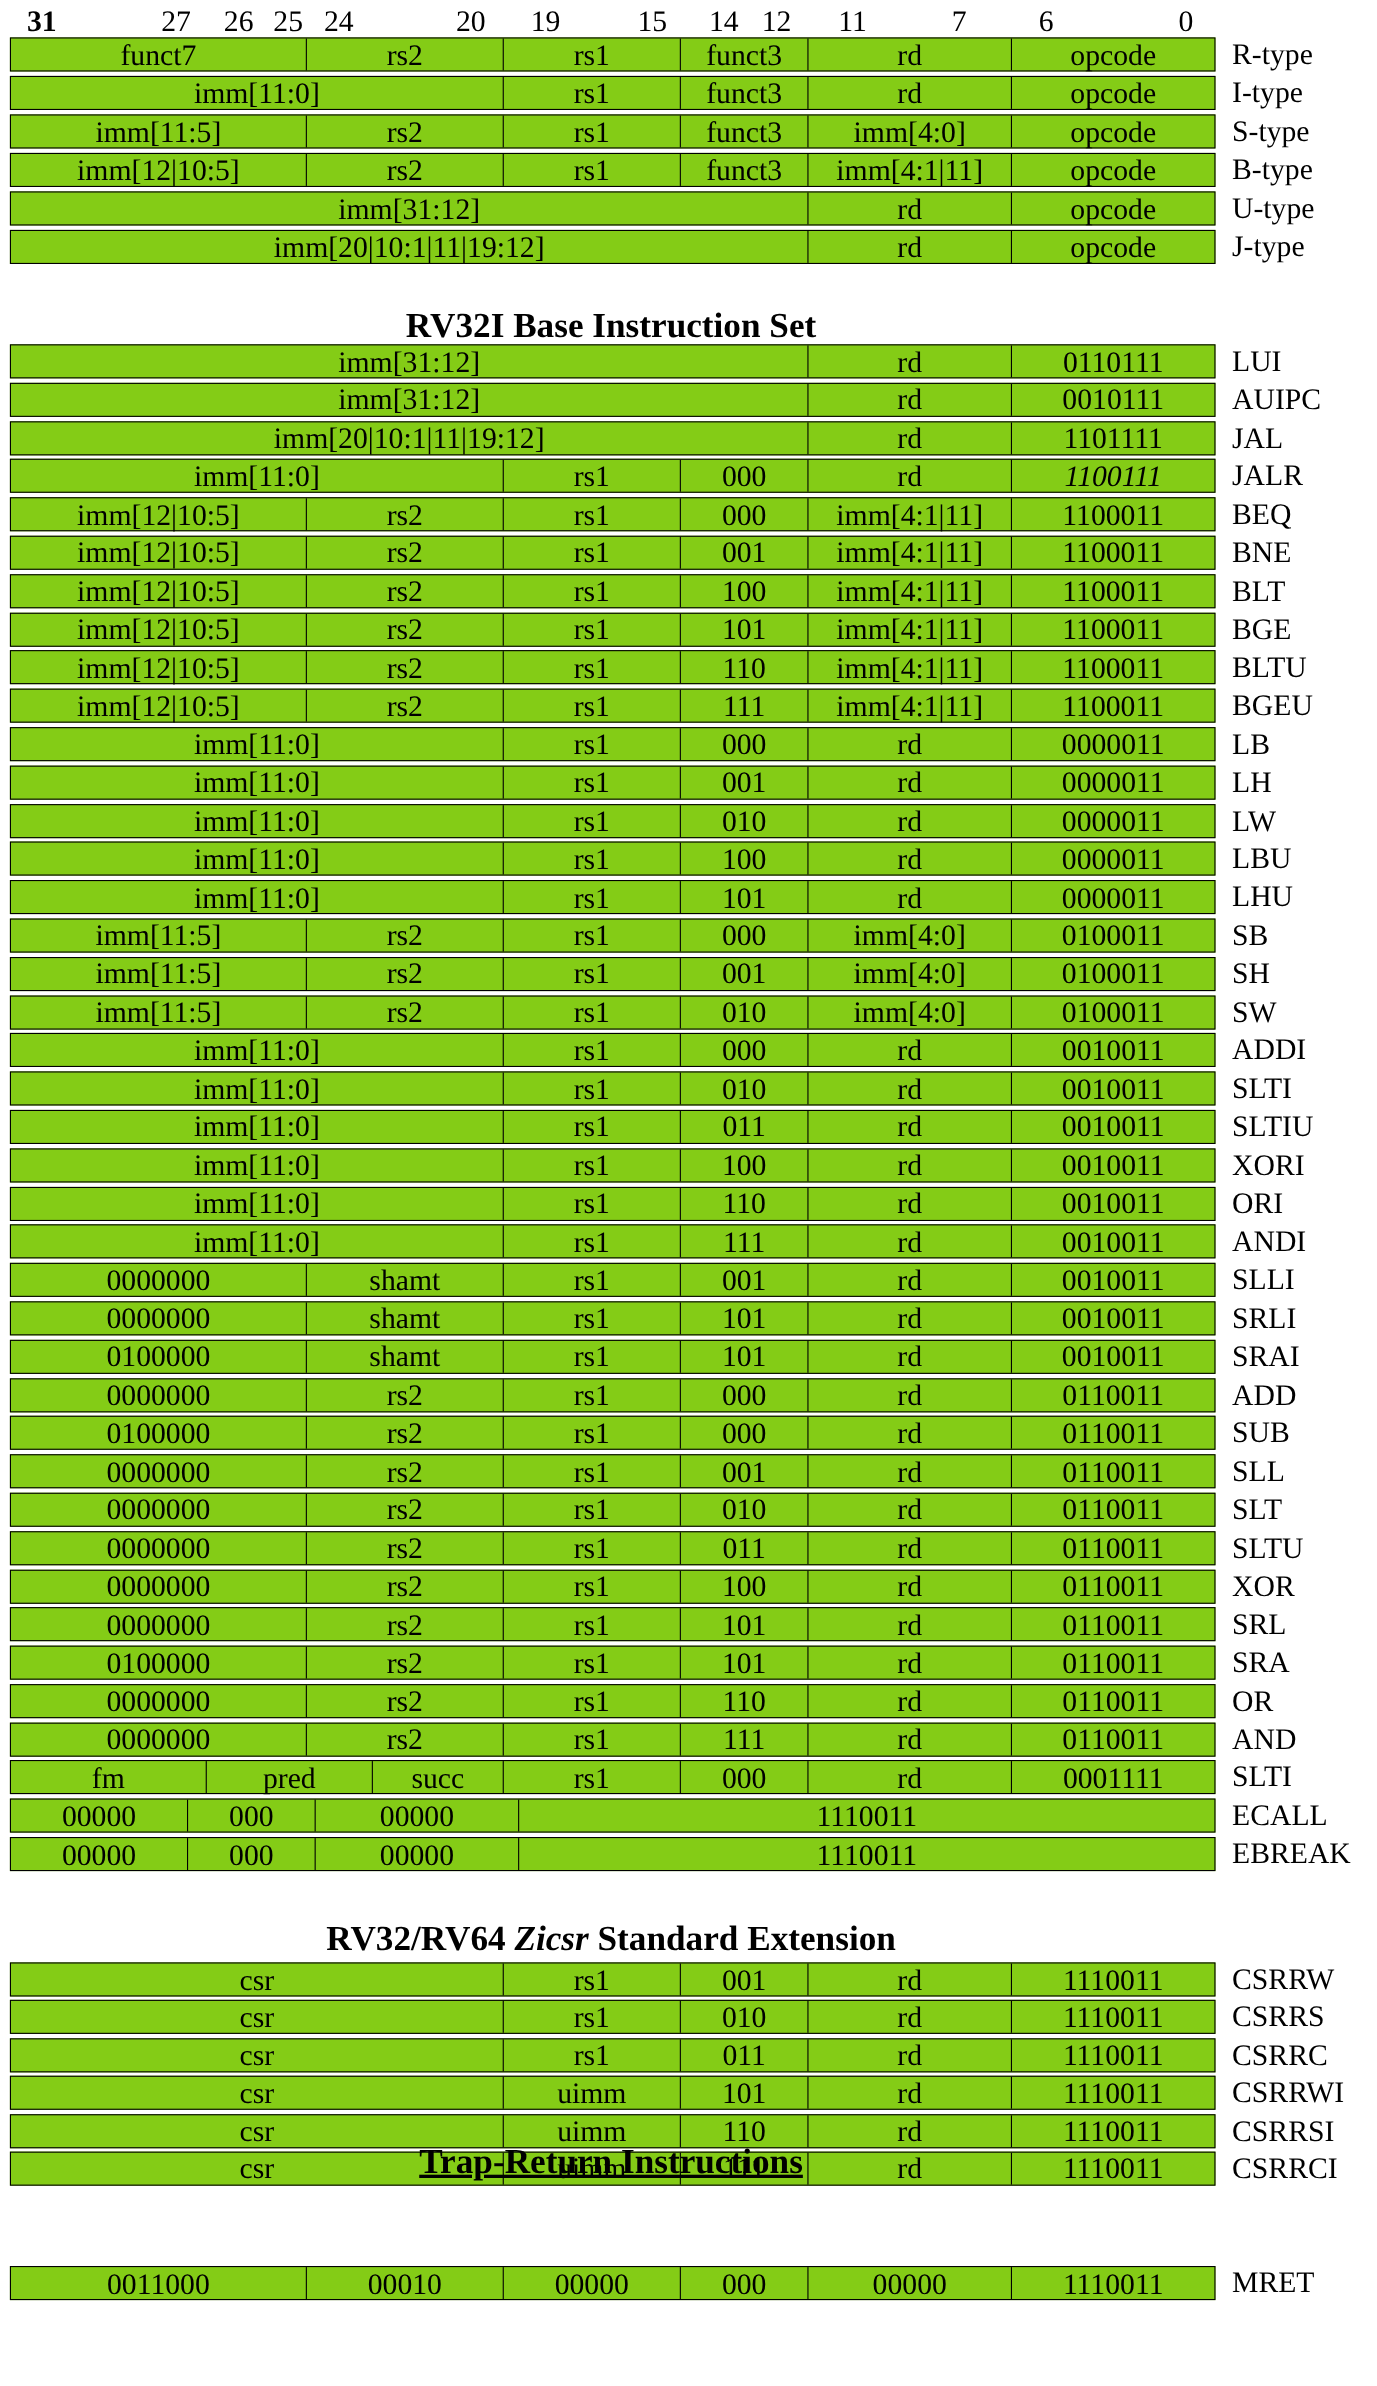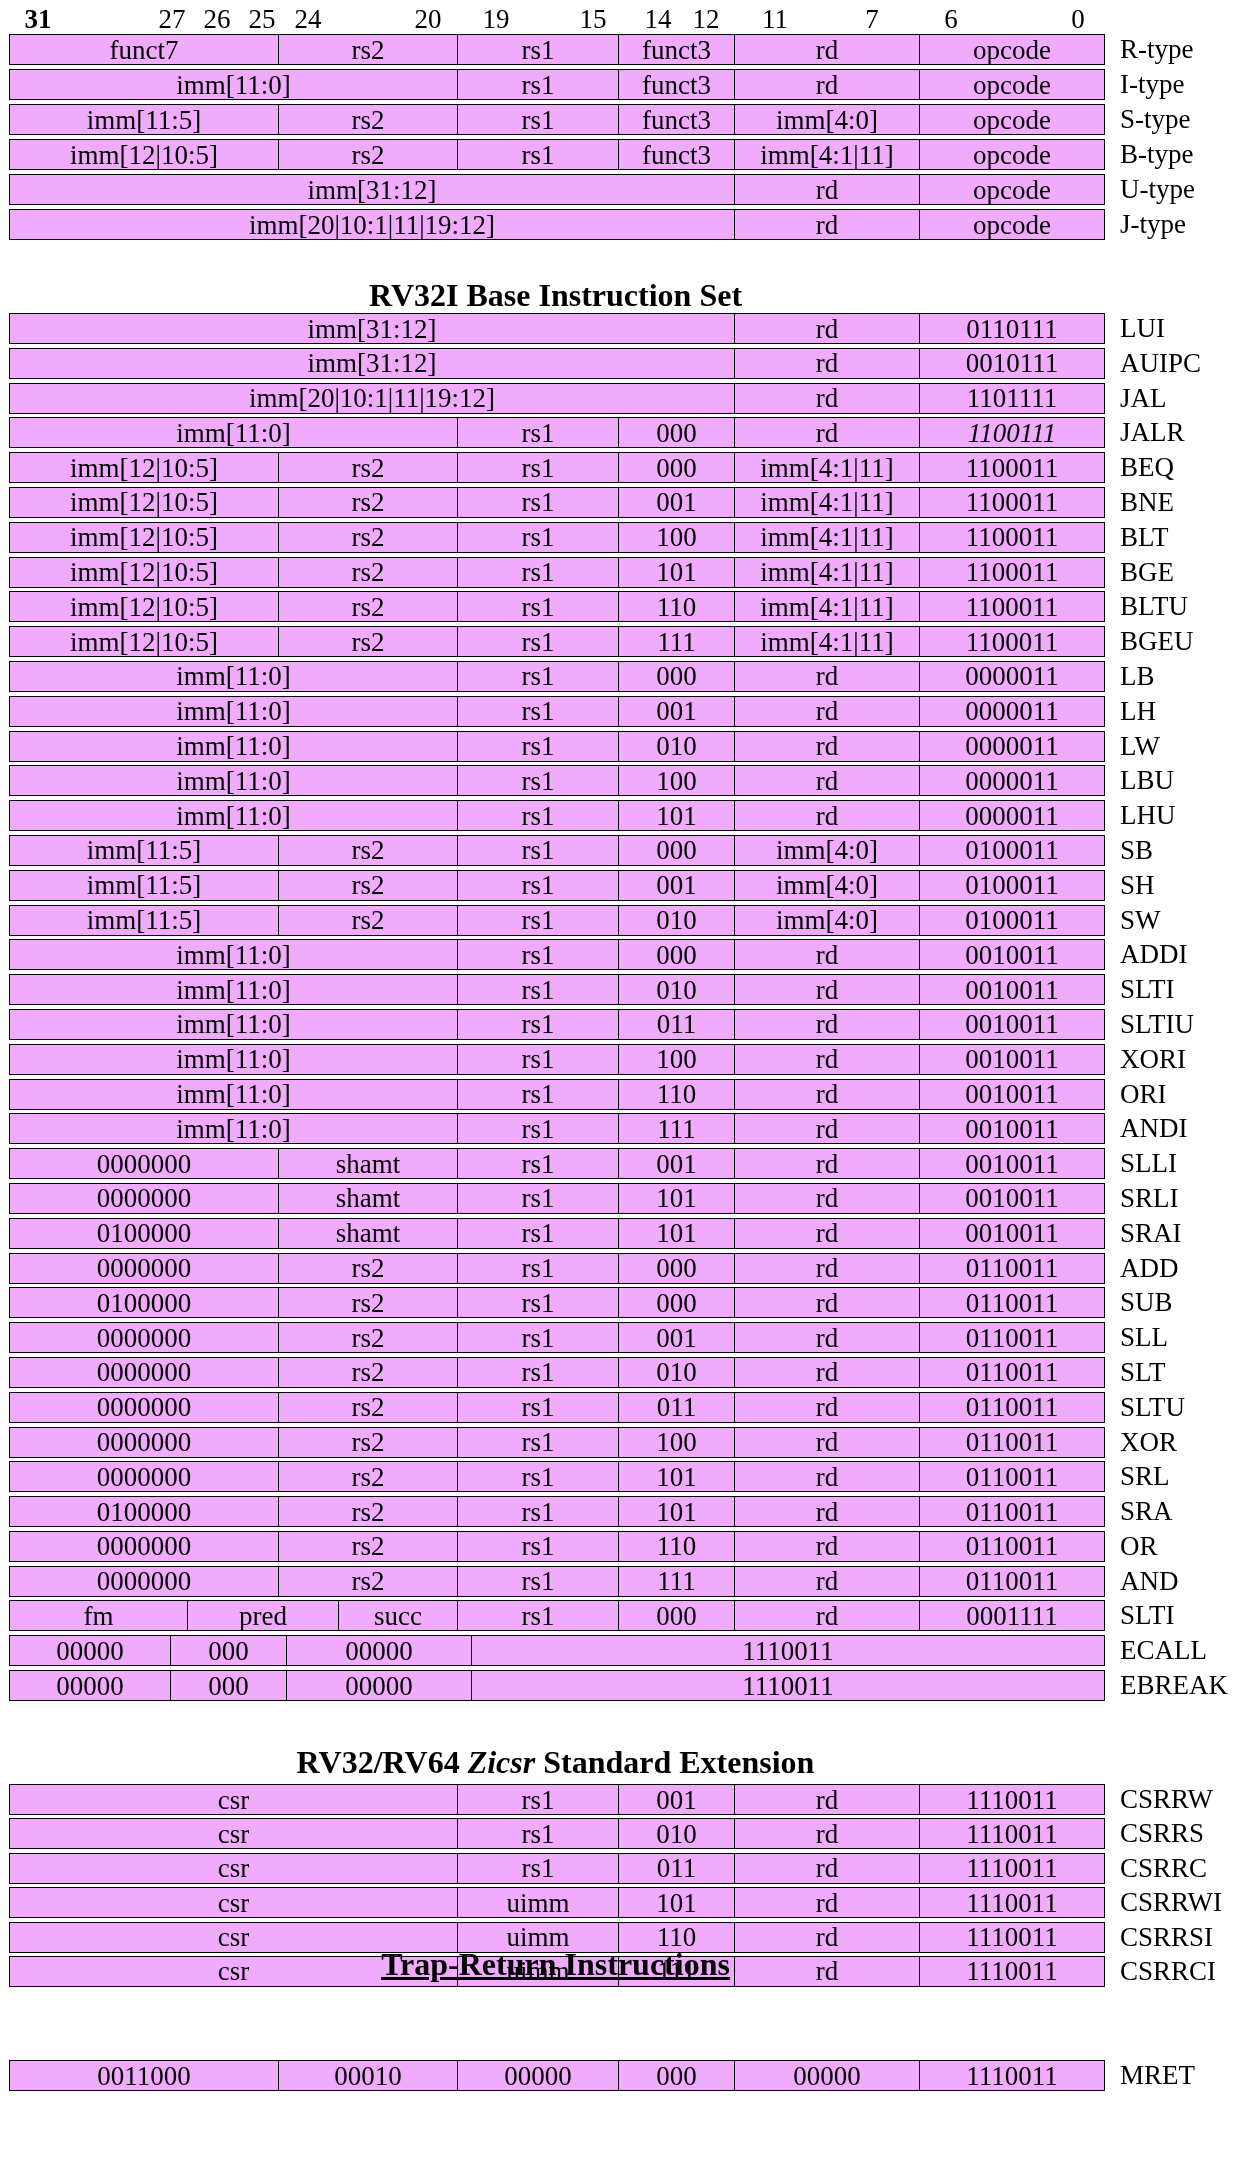--- a/index.html
+++ b/index.html
@@ -14,21 +14,21 @@
     position:absolute; top:0; transform:translateX(-50%);
     font-size:27px; line-height:28px; white-space:nowrap;
   }
   .tbl { position:absolute; left:9px; width:1243px; }
   .irow { display:flex; align-items:stretch; height:31px; }
   #format-table .irow { margin-bottom:4px; }
   #rv32i-table  .irow { margin-bottom:3.8px; }
   #zicsr-table  .irow { margin-bottom:3.4px; }
   .ibox {
     display:flex; width:1096px; height:31px;
-    box-sizing:border-box; border:1.5px solid #000; background:#f0abfc;
+    box-sizing:border-box; border:1.5px solid #000; background:#84cc16;
     flex:0 0 auto;
   }
   .icell {
     box-sizing:border-box; border-right:1.5px solid #000;
     display:flex; align-items:center; justify-content:center;
     font-size:27px; line-height:28px; white-space:nowrap; overflow:visible;
     flex:0 0 auto;
   }
   .icell:last-child { border-right:none; flex:1 1 auto; }
   .ilabel {
@@ -45,21 +45,21 @@
   #zicsr-table  { top:1784px; }
   #trap-title   { top:1946px;text-decoration:underline; }
   #trap-table   { top:2060px; }
   .em { font-style:italic; }
 </style>
 </head>
 <body>
 
 <div class="ruler">
     <span class="bit" style="left: 38px; font-weight: bold;">31</span>
-    <span class="bit" style="left: 172px;">27</span>
+    <span class="bit" style="left: 160px;">27</span>
     <span class="bit" style="left: 217px;">26</span>
     <span class="bit" style="left: 262px;">25</span>
     <span class="bit" style="left: 308px;">24</span>
     <span class="bit" style="left: 428px;">20</span>
     <span class="bit" style="left: 496px;">19</span>
     <span class="bit" style="left: 593px;">15</span>
     <span class="bit" style="left: 658px;">14</span>
     <span class="bit" style="left: 706px;">12</span>
     <span class="bit" style="left: 775px;">11</span>
     <span class="bit" style="left: 872px;">7</span>

